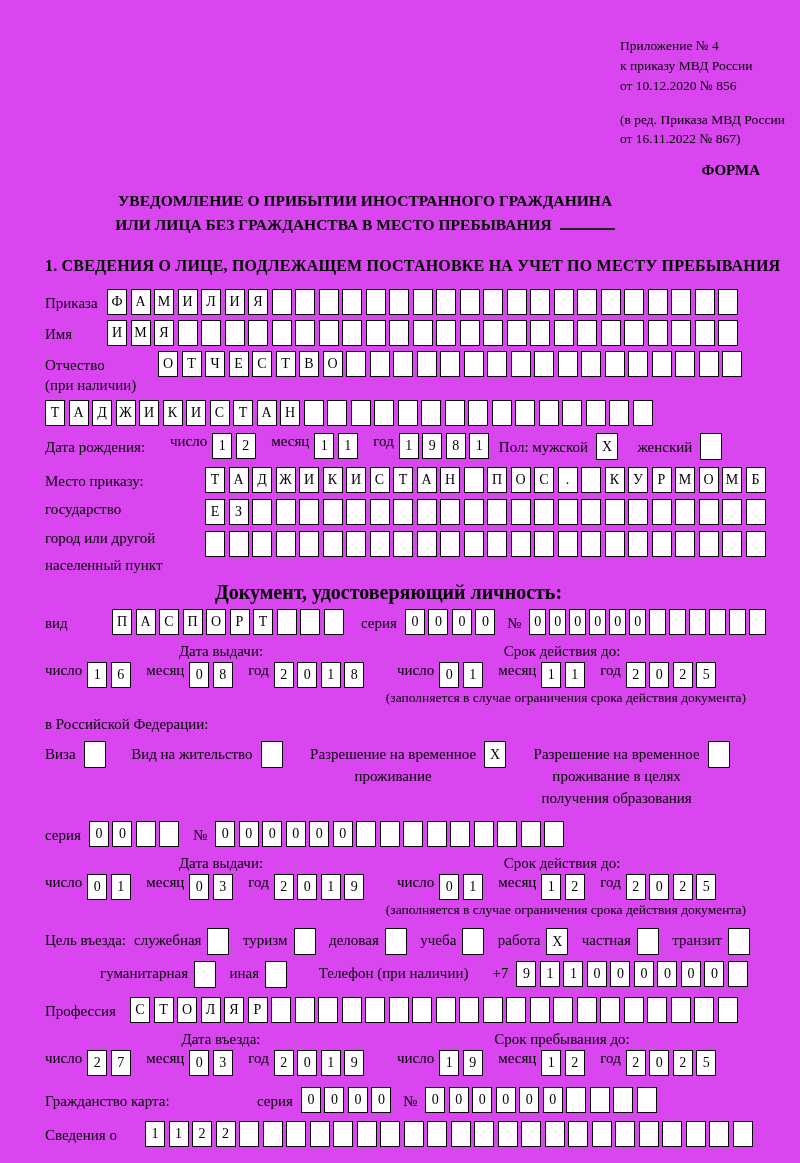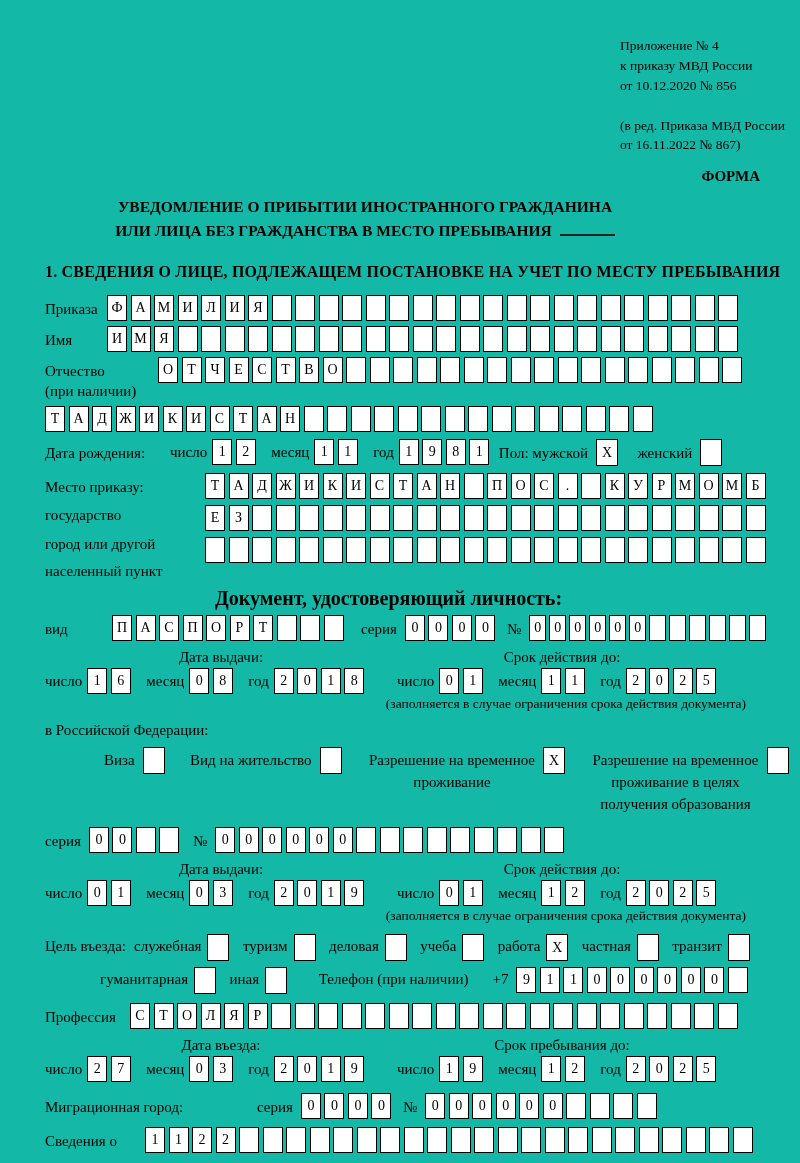--- a/index.html
+++ b/index.html
@@ -1,25 +1,25 @@
 <!DOCTYPE html>
 <html><head>
 <meta charset="utf-8">
 <style>
   html,body { margin:0; padding:0; background:#ffffff; }
   .page {
     position:relative; width:800px; height:1163px; overflow:hidden;
-    background:#14b8a6; color:#000;
+    background:#d946ef; color:#000;
     font-family:"Liberation Serif","DejaVu Serif",serif;
     font-size:15px; box-sizing:border-box;
     padding:36px 8px 0 45px;
   }
   
   .annex { margin-left:575px; line-height:20px; font-size:13.5px; }
-  .annex-note { margin-top:20px; line-height:19px; }
+  .annex-note { margin-top:14px; line-height:19px; }
   .forma { margin-top:14px; padding-right:32px; text-align:right; font-weight:bold; font-size:15px; }
   
   .title { margin-top:10px; width:640px; text-align:center; font-weight:bold; font-size:15.5px; line-height:24px; }
   .title-underline { display:inline-block; width:55px; height:2px; background:#222; margin-left:8px; vertical-align:baseline; }
   .section-heading { margin-top:20px; font-weight:bold; font-size:16px; letter-spacing:0.2px; }
   
   .frow { display:flex; align-items:flex-start; margin-top:5px; }
   .flabel { flex:none; padding-top:4px; line-height:20px; }
   .lbl-line { display:block; }
   .w-surname { width:62px; }
@@ -34,36 +34,36 @@
   
   .cells { display:inline-flex; flex-wrap:nowrap; }
   .cell {
     flex:none; width:18px; height:24px; margin-right:3.5px;
     border:1.5px solid #000; background:#fff;
     text-align:center; line-height:24px; font-size:14px;
   }
   .cells--tight .cell { width:15px; margin-right:3px; }
   .cells--box .cell { width:20px; height:25px; line-height:25px; }
   
-  .dgroup { display:inline-flex; align-items:center; margin-right:12px; }
+  .dgroup { display:inline-flex; margin-right:12px; }
   .dgroup .dlabel { margin-right:5px; }
   .dates-row { display:flex; align-items:center; margin-top:2px; }
   .dset { display:flex; align-items:center; }
   .dset-left { flex:none; width:352px; }
   .caps { display:flex; margin-top:8px; }
   .cap-left { width:352px; text-align:center; }
   .cap-right { width:330px; text-align:center; }
   .note-right { margin-top:2px; padding-right:46px; text-align:right; font-size:13.5px; }
   
   .inl { padding-top:4px; line-height:20px; } .mr8 { margin-right:8px; } .ml8 { margin-left:8px; }
   
   .col-labels { flex:none; }
   .col-rows .cells { display:flex; margin-bottom:6px; }
   
-  .res-opts { display:flex; align-items:flex-start; margin-top:6px;justify-content:flex-end; }
+  .res-opts { display:flex; align-items:flex-start; margin-top:6px; }
   .opt { display:flex; align-items:flex-start; margin-right:14px; }
   .opt-label { white-space:pre-line; text-align:center; line-height:22px; padding-top:2px; margin-right:8px; }
   .opt-label--plain { text-align:left; }
   
   .purpose-row { display:flex; align-items:flex-start; margin-top:10px; }
   .purpose-row .inl { padding-top:2px; }
   .purpose-row .cells { margin:0 10px 0 6px; }
   .doc-heading { margin-top:6px; text-align:center; font-weight:bold; font-size:20px; padding-right:60px; }
   .res-line { margin-top:8px; line-height:21px; }
 </style>
@@ -703,21 +703,21 @@
             <span class="cell filled">2</span>
             <span class="cell filled">0</span>
             <span class="cell filled">2</span>
             <span class="cell filled">5</span>
           </span>
         </span>
     </span>
   </div>
 
   <div class="frow" style="margin-top:11px">
-    <span class="flabel w-mig">Миграционная город:</span>
+    <span class="flabel w-mig">Гражданство карта:</span>
     <span class="inl mr8" style="margin-left:45px">серия</span>
     <span class="cells" style="margin-right:8px">
         <span class="cell filled">0</span>
         <span class="cell filled">0</span>
         <span class="cell filled">0</span>
         <span class="cell filled">0</span>
       </span>
     <span class="inl mr8">№</span>
     <span class="cells">
         <span class="cell filled">0</span>

